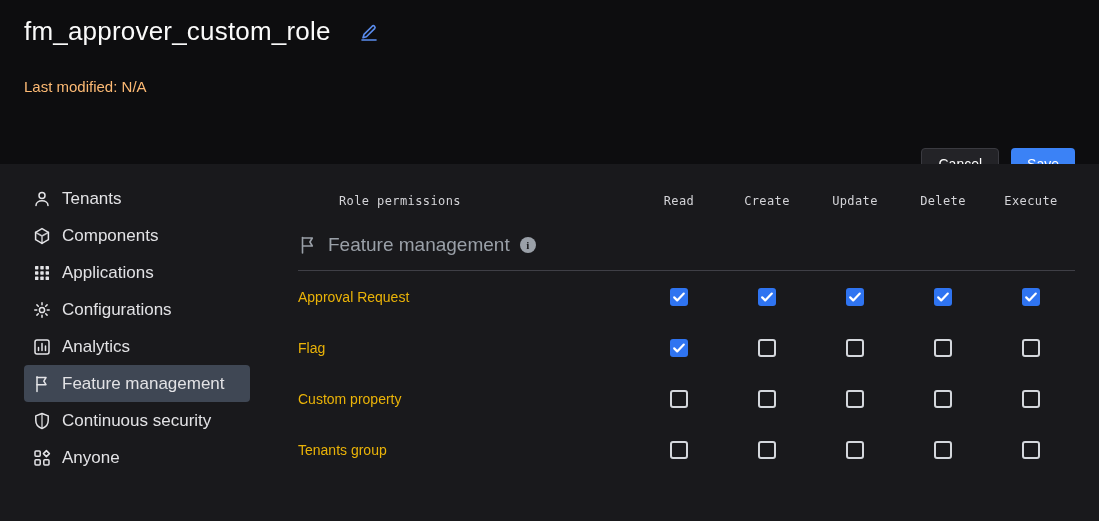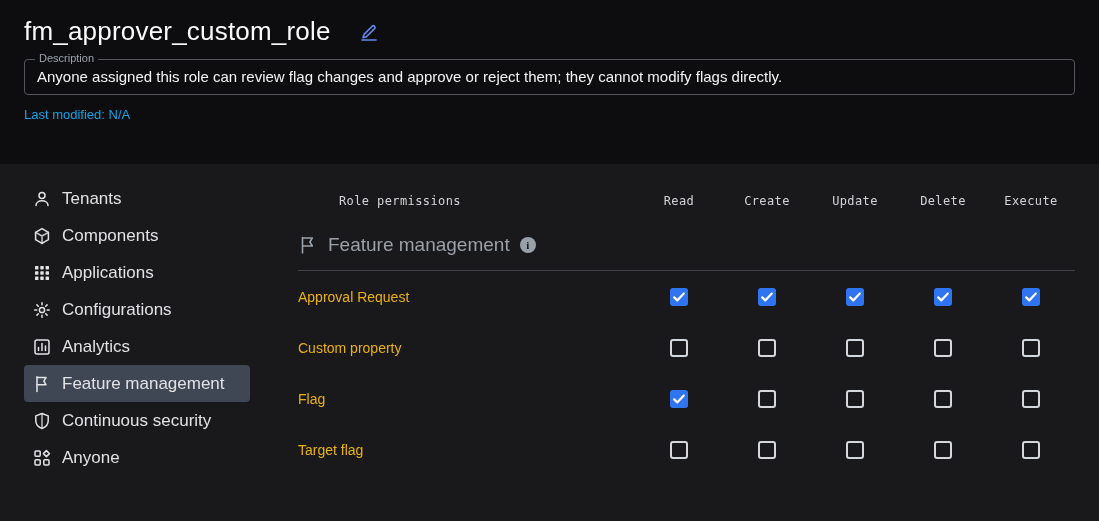--- a/index.html
+++ b/index.html
@@ -42,21 +42,21 @@
   }
   .desc-input {
     width: 100%;
     background: transparent;
     border: none;
     outline: none;
     color: #f4f4f5;
     font-size: 15px;
     font-family: "Liberation Sans", sans-serif;
   }
-  .last-modified { margin-top: 12px; font-size: 13px; color: #0ea5e9; }
+  .last-modified { margin-top: 28px; font-size: 15px; color: #fdba74; }
 
   .btn-row { display: flex; justify-content: flex-end; gap: 12px; margin-top: 9px; }
   .btn {
     font-size: 14px;
     border-radius: 4px;
     padding: 7px 16px;
     cursor: pointer;
     border: none;
     font-family: "Liberation Sans", sans-serif;
     margin-top: 44px;
@@ -143,24 +143,20 @@
   <div class="title-row">
     <span class="page-title">fm_approver_custom_role</span>
     <span class="edit-icon">
       <svg width="20" height="20" viewBox="0 0 20 20" fill="none">
         <path d="M3 17h14" stroke="#5b8def" stroke-width="1.6" stroke-linecap="round"></path>
         <path d="M13.2 3.2a1.7 1.7 0 0 1 2.4 2.4L7.4 13.8 4 14.8l1-3.4 8.2-8.2z" stroke="#5b8def" stroke-width="1.6" stroke-linejoin="round"></path>
       </svg>
     </span>
   </div>
 
-  <div class="desc-wrap">
-    <span class="desc-label">Description</span>
-    <input class="desc-input" type="text" value="Anyone assigned this role can review flag changes and approve or reject them; they cannot modify flags directly." style="">
-  </div>
 
   <div class="last-modified">Last modified: N/A</div>
 
   <div class="btn-row">
     <button class="btn btn-cancel">Cancel</button>
     <button class="btn btn-save">Save</button>
   </div>
 </div>
 
 <div class="main">
@@ -288,39 +284,39 @@
                 <path d="M4.2 9.4l3 3 6.6-6.8" stroke="#ffffff" stroke-width="2.2" fill="none" stroke-linecap="round" stroke-linejoin="round"></path>
               </svg></span></div>
           <div class="col-cell"><span class="cb checked"><svg viewBox="0 0 18 18">
                 <path d="M4.2 9.4l3 3 6.6-6.8" stroke="#ffffff" stroke-width="2.2" fill="none" stroke-linecap="round" stroke-linejoin="round"></path>
               </svg></span></div>
           <div class="col-cell"><span class="cb checked"><svg viewBox="0 0 18 18">
                 <path d="M4.2 9.4l3 3 6.6-6.8" stroke="#ffffff" stroke-width="2.2" fill="none" stroke-linecap="round" stroke-linejoin="round"></path>
               </svg></span></div>
         </div>
         <div class="perm-row">
+          <div class="label-col">Flag</div>
+          <div class="col-cell"><span class="cb checked"><svg viewBox="0 0 18 18">
+                <path d="M4.2 9.4l3 3 6.6-6.8" stroke="#ffffff" stroke-width="2.2" fill="none" stroke-linecap="round" stroke-linejoin="round"></path>
+              </svg></span></div>
+          <div class="col-cell"><span class="cb"></span></div>
+          <div class="col-cell"><span class="cb"></span></div>
+          <div class="col-cell"><span class="cb"></span></div>
+          <div class="col-cell"><span class="cb"></span></div>
+        </div>
+        <div class="perm-row">
           <div class="label-col">Custom property</div>
           <div class="col-cell"><span class="cb"></span></div>
           <div class="col-cell"><span class="cb"></span></div>
           <div class="col-cell"><span class="cb"></span></div>
           <div class="col-cell"><span class="cb"></span></div>
           <div class="col-cell"><span class="cb"></span></div>
         </div>
         <div class="perm-row">
-          <div class="label-col">Flag</div>
-          <div class="col-cell"><span class="cb checked"><svg viewBox="0 0 18 18">
-                <path d="M4.2 9.4l3 3 6.6-6.8" stroke="#ffffff" stroke-width="2.2" fill="none" stroke-linecap="round" stroke-linejoin="round"></path>
-              </svg></span></div>
-          <div class="col-cell"><span class="cb"></span></div>
-          <div class="col-cell"><span class="cb"></span></div>
-          <div class="col-cell"><span class="cb"></span></div>
-          <div class="col-cell"><span class="cb"></span></div>
-        </div>
-        <div class="perm-row">
-          <div class="label-col">Target flag</div>
+          <div class="label-col">Tenants group</div>
           <div class="col-cell"><span class="cb"></span></div>
           <div class="col-cell"><span class="cb"></span></div>
           <div class="col-cell"><span class="cb"></span></div>
           <div class="col-cell"><span class="cb"></span></div>
           <div class="col-cell"><span class="cb"></span></div>
         </div>
       </div>
   </div>
 </div>
 

